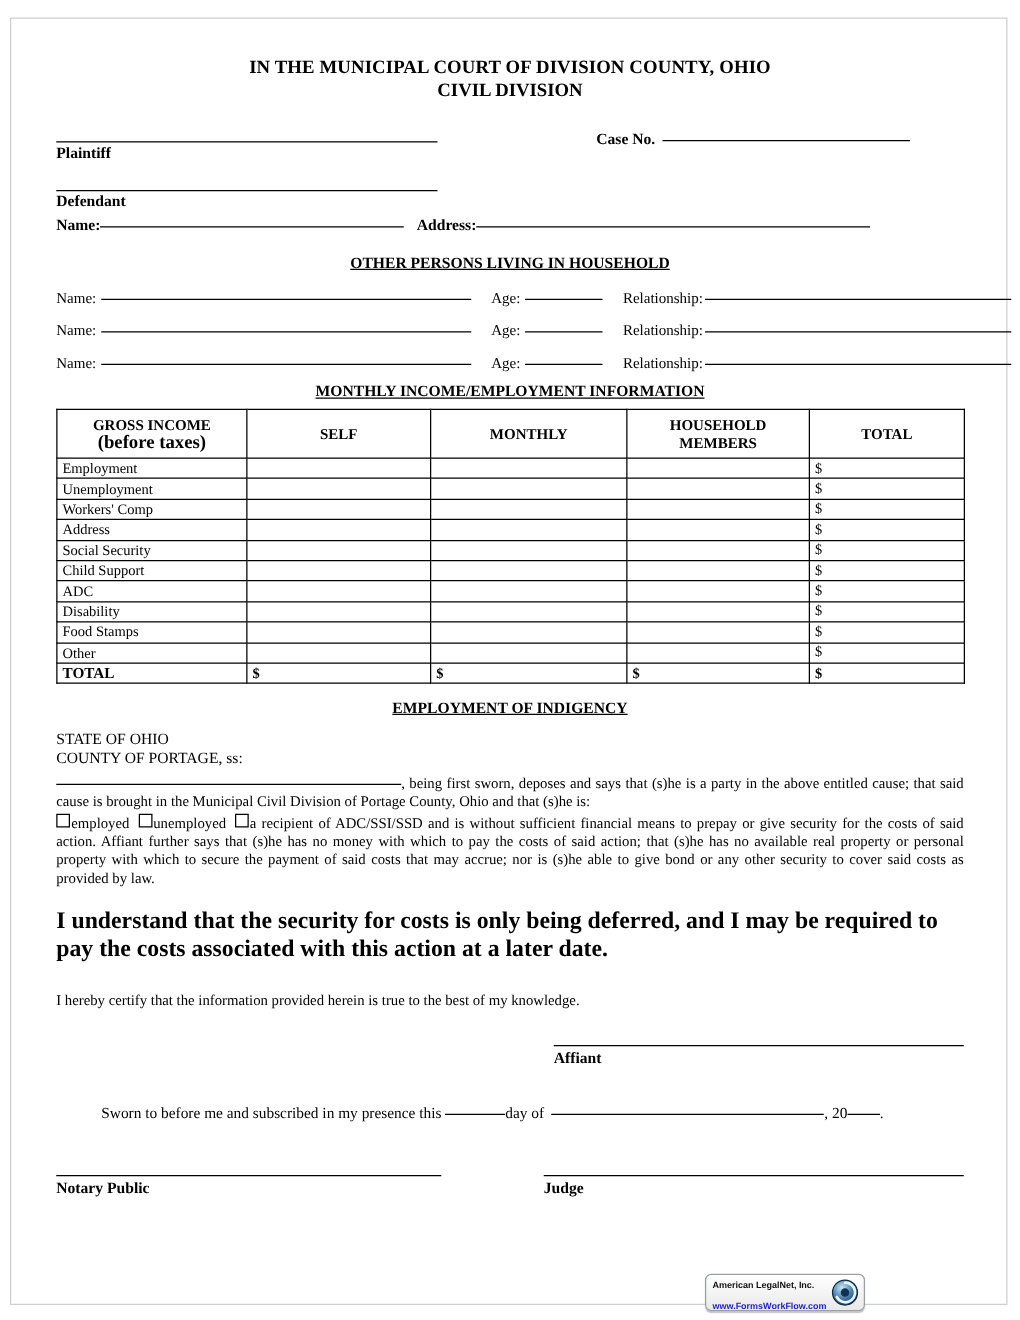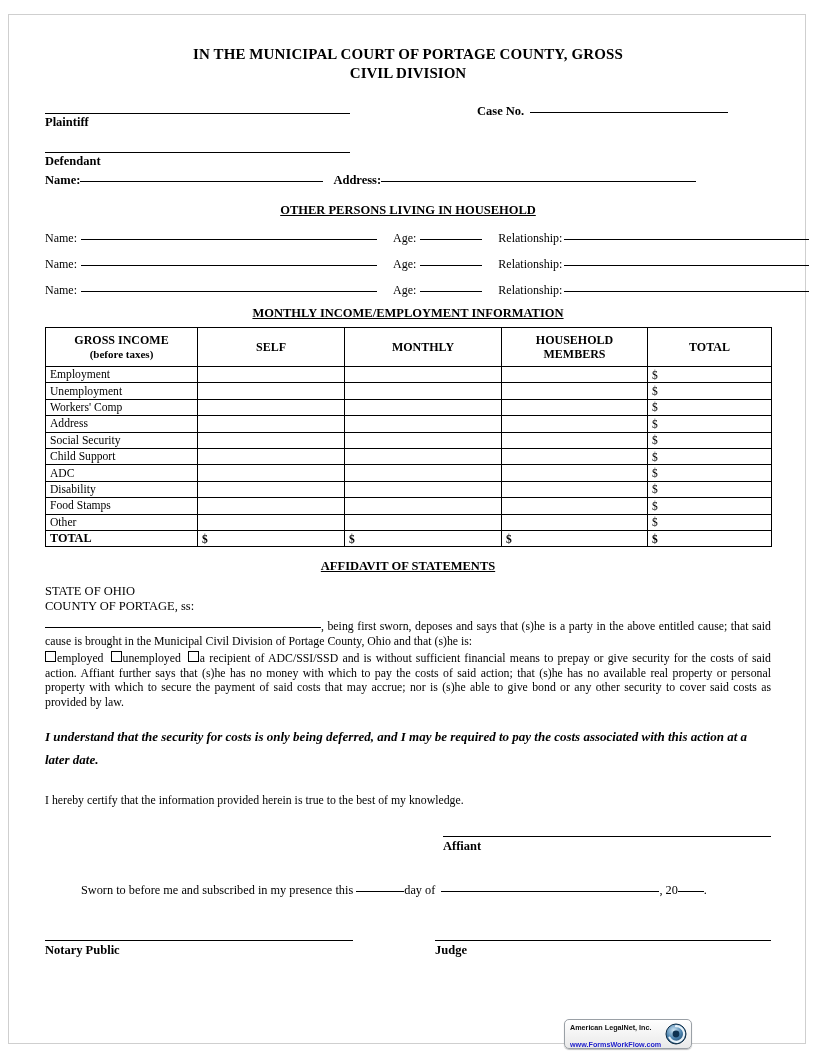--- a/index.html
+++ b/index.html
@@ -159,21 +159,21 @@
     padding: 0;
   }
   table.income th {
     text-align: center;
     font-weight: bold;
     font-size: 12px;
     height: 38px;
     line-height: 14px;
     vertical-align: middle;
   }
-  table.income th .sm { font-size: 11px; }
+  table.income th .sm { font-size: 15px; }
   table.income td {
     height: 15.4px;
     vertical-align: middle;
   }
   table.income td.rowlabel {
     padding-left: 4px;
     font-size: 11.6px;
   }
   table.income td.money { padding-left: 4px; }
   table.income tr.total td { font-weight: bold; }
@@ -197,24 +197,23 @@
     width: 9px; height: 9px;
     border: 1px solid #000;
     vertical-align: 0px;
     margin-right: 1px;
     background: #fff;
   }
   .cbox-gap { display: inline-block; width: 7px; }
 
   .bold-stmt {
     font-weight: bold;
-    font-size: 13px;
+    font-size: 19px;
     line-height: 23px;
     margin: 16px 0 0 0;
-    font-style: italic;
   }
   .certify {
     font-size: 11.8px;
     margin-top: 22px;
   }
 
   
   .sig-area { margin-top: 28px; position: relative; height: 66px; }
   .affiant-rule {
     position: absolute; left: 398px; top: 0; width: 328px;
@@ -272,21 +271,21 @@
     color: #2222cc; text-decoration: underline; white-space: nowrap;
   }
   .logo-mark { position: absolute; right: 4px; top: 3px; }
 </style>
 </head>
 <body>
 
 <div class="page">
   <div class="inner">
 
-    <div class="court-title">IN THE MUNICIPAL COURT OF PORTAGE COUNTY, GROSS</div>
+    <div class="court-title">IN THE MUNICIPAL COURT OF DIVISION COUNTY, OHIO</div>
     <div class="court-sub">CIVIL DIVISION</div>
 
     <div class="caption">
       <div class="rule plaintiff-rule"></div>
       <div class="lbl-plaintiff">Plaintiff</div>
 
       <div class="rule defendant-rule"></div>
       <div class="lbl-defendant">Defendant</div>
 
       <div class="caseno">
@@ -410,21 +409,21 @@
         <tr class="total">
           <td class="rowlabel">TOTAL</td>
           <td class="money">$</td>
           <td class="money">$</td>
           <td class="money">$</td>
           <td class="money">$</td>
         </tr>
       </tbody>
     </table>
 
-    <div class="sect-title">AFFIDAVIT OF STATEMENTS</div>
+    <div class="sect-title">EMPLOYMENT OF INDIGENCY</div>
 
     <div class="state-line">STATE OF OHIO</div>
     <div class="state-line">COUNTY OF PORTAGE, ss:</div>
 
     <div class="swear-line body-text"><span class="f-affiantname"></span><span>, being first sworn, deposes and says that (s)he is a party in the above entitled cause; that said cause is brought in the Municipal Civil Division of Portage County, Ohio and that (s)he is:</span></div>
 
     <div class="body-text checkpara"><span class="cbox"></span><span>employed</span><span class="cbox-gap"></span><span class="cbox"></span><span>unemployed</span><span class="cbox-gap"></span><span class="cbox"></span><span>a recipient of ADC/SSI/SSD</span><span> and is without sufficient financial means to prepay or give security for the costs of said action.  Affiant further says that (s)he has no money with which to pay the costs of said action; that (s)he has no available real property or personal property with which to secure the payment of said costs that may accrue; nor is (s)he able to give bond or any other security to cover said costs as provided by law.</span></div>
 
     <div class="bold-stmt">I understand that the security for costs is only being deferred, and I may be required to pay the costs associated with this action at a later date.</div>
 

